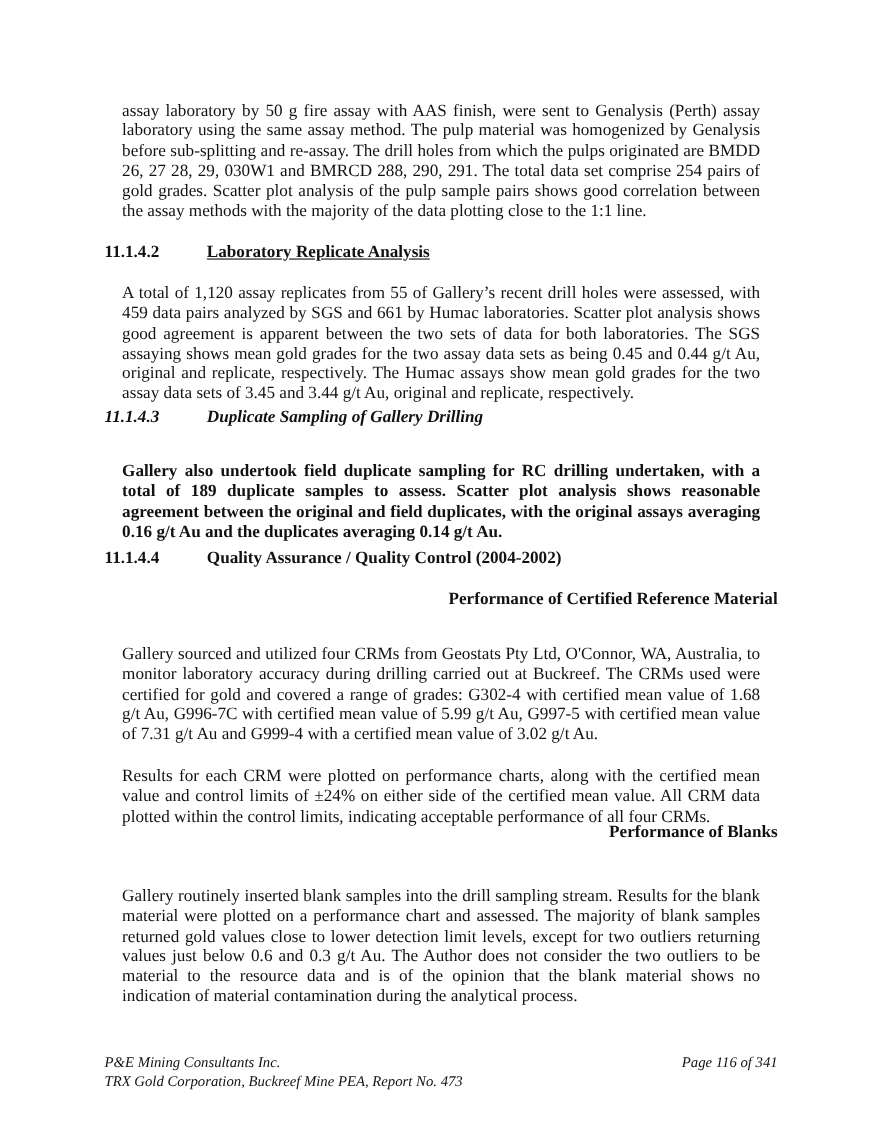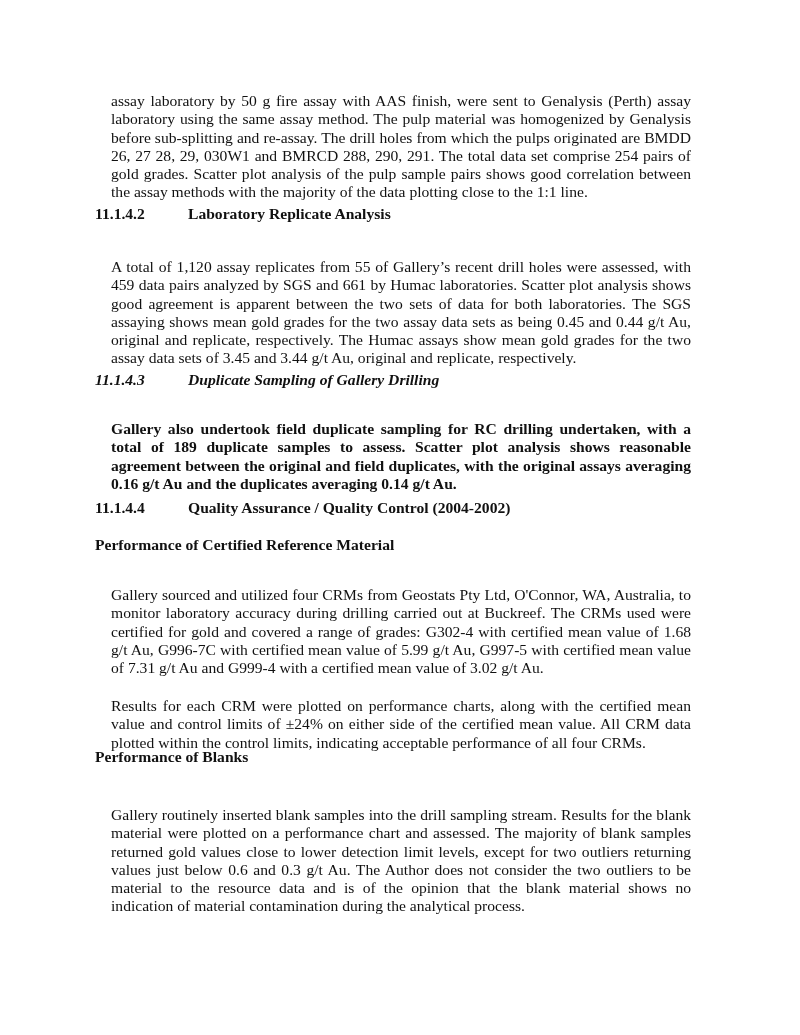--- a/index.html
+++ b/index.html
@@ -2,32 +2,32 @@
 <html><head>
 <meta charset="utf-8">
 <style>
   html, body { margin: 0; padding: 0; background: #ffffff; }
   body { width: 800px; height: 1035px; position: relative; overflow: hidden;
          font-family: "Liberation Serif", "DejaVu Serif", serif; color: #111111; }
   .block { position: absolute; left: 95px; width: 612px; }
   .para { font-size: 15.6px; line-height: 18.3px; text-align: justify; margin: 16px; }
   .heading { font-size: 15.6px; font-weight: bold; line-height: 18px; margin: 0; white-space: nowrap; }
   .heading .num { display: inline-block; width: 93px; }
-  .subheading { font-size: 15.6px; font-weight: bold; line-height: 18px; margin: 0; }
+  .subheading { font-size: 15.6px; font-weight: bold; line-height: 18px; margin: 0; text-align: right; }
   .footer { position: absolute; left: 95px; width: 612px; font-style: italic; font-size: 13.4px; line-height: 17px; }
   .footer .row { display: flex; justify-content: space-between; }
 </style>
 </head>
 <body>
 
 <div class="block" style="top:76px;">
   <p class="para">assay laboratory by 50 g fire assay with AAS finish, were sent to Genalysis (Perth) assay laboratory using the same assay method. The pulp material was homogenized by Genalysis before sub-splitting and re-assay. The drill holes from which the pulps originated are BMDD 26, 27 28, 29, 030W1 and BMRCD 288, 290, 291. The total data set comprise 254 pairs of gold grades. Scatter plot analysis of the pulp sample pairs shows good correlation between the assay methods with the majority of the data plotting close to the 1:1 line.</p>
 </div>
 
-<div class="block" style="top:205px;">
+<div class="block" style="top:221px;text-decoration:underline;">
   <p class="heading"><span class="num">11.1.4.2</span><span>Laboratory Replicate Analysis</span></p>
 </div>
 
 <div class="block" style="top:242px;">
   <p class="para">A total of 1,120 assay replicates from 55 of Gallery’s recent drill holes were assessed, with 459 data pairs analyzed by SGS and 661 by Humac laboratories. Scatter plot analysis shows good agreement is apparent between the two sets of data for both laboratories. The SGS assaying shows mean gold grades for the two assay data sets as being 0.45 and 0.44 g/t Au, original and replicate, respectively. The Humac assays show mean gold grades for the two assay data sets of 3.45 and 3.44 g/t Au, original and replicate, respectively.</p>
 </div>
 
 <div class="block" style="top:371px;font-style:italic;">
   <p class="heading"><span class="num">11.1.4.3</span><span>Duplicate Sampling of Gallery Drilling</span></p>
 </div>
@@ -54,13 +54,20 @@
 
 <div class="block" style="top:748px;">
   <p class="subheading">Performance of Blanks</p>
 </div>
 
 <div class="block" style="top:790px;">
   <p class="para">Gallery routinely inserted blank samples into the drill sampling stream. Results for the blank material were plotted on a performance chart and assessed. The majority of blank samples returned gold values close to lower detection limit levels, except for two outliers returning values just below 0.6 and 0.3 g/t Au. The Author does not consider the two outliers to be material to the resource data and is of the opinion that the blank material shows no indication of material contamination during the analytical process.</p>
 </div>
 
 <div class="footer" style="top:957px;">
+  <div class="row">
+    <span>P&amp;E Mining Consultants Inc.</span>
+    <span>Page 116 of 341</span>
+  </div>
+  <div class="row">
+    <span>TRX Gold Corporation, Buckreef Mine PEA, Report No. 473</span>
+  </div>
 </div>
 
 </body></html>

